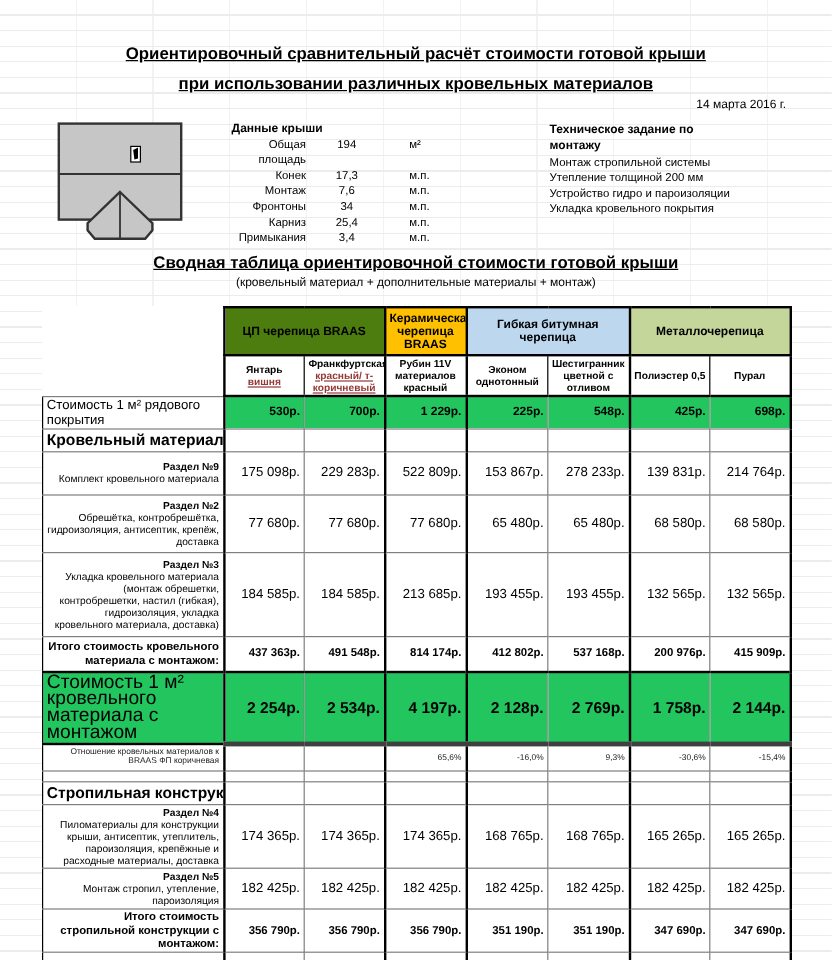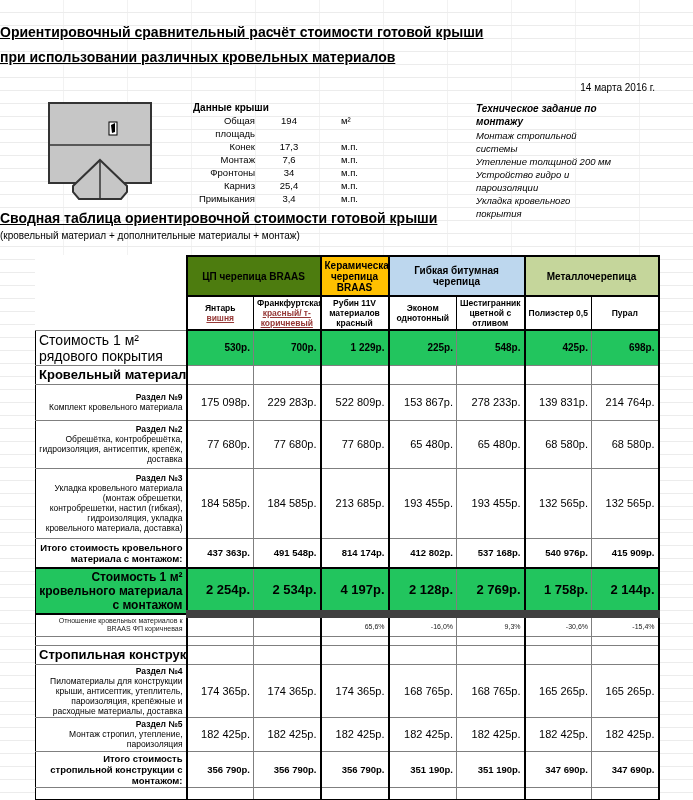--- a/index.html
+++ b/index.html
@@ -7,57 +7,57 @@
     width:693px; height:800px;
     font-family:"Liberation Sans", sans-serif;
     color:#000;
     background-color:#fff;
     background-image:
       repeating-linear-gradient(to bottom, transparent 0 12px, #ececec 12px 13px),
       repeating-linear-gradient(to right, transparent 0 63px, #f2f2f2 63px 64px);
     position:relative;
     overflow:hidden;
   }
-  .titleblock { padding-top:20px; text-align:left; }
+  .titleblock { padding-top:32px; text-align:center; }
   .title-line { font-size:14px; font-weight:bold; text-decoration:underline; line-height:25px; }
   .date { position:absolute; top:82px; right:38px; font-size:10px; }
 
   .topinfo { position:absolute; top:98px; left:0; width:613px; height:100px; }
   .diagram { position:absolute; left:46px; top:2px; }
   .roofdata { position:absolute; left:193px; top:4px; font-size:9.5px; }
   .roofdata .hd { font-weight:bold; font-size:10px; margin-bottom:1px; }
   .roofrow { display:flex; line-height:13px; }
   .roofrow .rl { width:62px; text-align:right; }
   .roofrow .rv { width:68px; text-align:center; }
   .roofrow .ru { width:45px; text-align:left; padding-left:18px; }
-  .techspec { position:absolute; left:476px; top:4px; font-size:9.5px;font-style:italic; }
+  .techspec { position:absolute; left:458px; top:4px; font-size:9.5px; }
   .techspec .hd { font-weight:bold; font-size:10px; margin-bottom:1px; }
   .techspec div { line-height:13px; }
 
-  .summaryblock { position:absolute; top:210px; left:0; width:693px; text-align:left; }
+  .summaryblock { position:absolute; top:210px; left:0; width:693px; text-align:center; }
   .summary-title { font-size:14px; font-weight:bold; text-decoration:underline; }
   .summary-sub { font-size:10px; margin-top:4px; }
 
   table.tbl { position:absolute; top:255px; left:35px; border-collapse:collapse; table-layout:fixed; width:623px; background:#fff; }
   td { border:1px solid #7f7f7f; font-size:9px; padding:1px 3px; vertical-align:middle; overflow:hidden; }
   td.nob { border:none; background:transparent; }
   .ghdr { font-weight:bold; text-align:center; font-size:10px; border:2px solid #000; }
   .shdr { font-weight:bold; text-align:center; font-size:8.5px; border:1px solid #000; border-bottom:2px solid #000; line-height:10px; }
   .sub-u { text-decoration:underline; color:#953735; }
   .lblcell { border-left:1px solid #000; border-right:1px solid #000; }
-  .pricelbl { font-size:14px; text-align:left;margin-left:34px; }
+  .pricelbl { font-size:11px; text-align:left;margin-left:34px; }
   .yellow { background:#22c55e; }
   .pv { font-weight:bold; font-size:10px; text-align:right; }
   .sect { font-weight:bold; font-size:13px; text-align:left; white-space:nowrap; }
   .rz { text-align:right; font-size:8.5px; line-height:10px; }
   .rz .rt { font-weight:bold; }
   .val { text-align:right; font-size:11px; }
   .tot { font-weight:bold; font-size:9.5px; text-align:right; line-height:11px; }
-  .bigy { font-weight:bold; text-align:right; font-size:12px; line-height:14px; border-top:2px solid #000; border-bottom:2px solid #000; }
-  .bigv { font-weight:bold; text-align:right; font-size:13px; border-top:2px solid #000; border-bottom:8px solid #404040; }
+  .bigy { font-weight:normal; text-align:left; font-size:16px; line-height:14px; border-top:2px solid #000; border-bottom:2px solid #000; }
+  .bigv { font-weight:bold; text-align:right; font-size:13px; border-top:2px solid #000; border-bottom:4px solid #404040; }
   .ratio { font-size:7px; text-align:right; line-height:8px; color:#222; }
   .gl { border-left:2px solid #000; }
   .gr { border-right:2px solid #000; }
 </style>
 </head>
 <body>
 
 <div class="titleblock">
   <div class="title-line">Ориентировочный сравнительный расчёт стоимости готовой крыши</div>
   <div class="title-line">при использовании различных кровельных материалов</div>
@@ -220,21 +220,21 @@
     <td class="val gr">132 565р.</td>
   </tr>
 
   <tr style="height:30px">
     <td class="lblcell tot">Итого стоимость кровельного материала с монтажом:</td>
     <td class="tot gl">437 363р.</td>
     <td class="tot">491 548р.</td>
     <td class="tot gl">814 174р.</td>
     <td class="tot gl">412 802р.</td>
     <td class="tot">537 168р.</td>
-    <td class="tot gl">540 976р.</td>
+    <td class="tot gl">200 976р.</td>
     <td class="tot gr">415 909р.</td>
   </tr>
 
   <tr style="height:32px">
     <td class="lblcell bigy yellow">Стоимость 1 м² кровельного материала с монтажом</td>
     <td class="bigv yellow gl">2 254р.</td>
     <td class="bigv yellow">2 534р.</td>
     <td class="bigv yellow gl">4 197р.</td>
     <td class="bigv yellow gl">2 128р.</td>
     <td class="bigv yellow">2 769р.</td>

